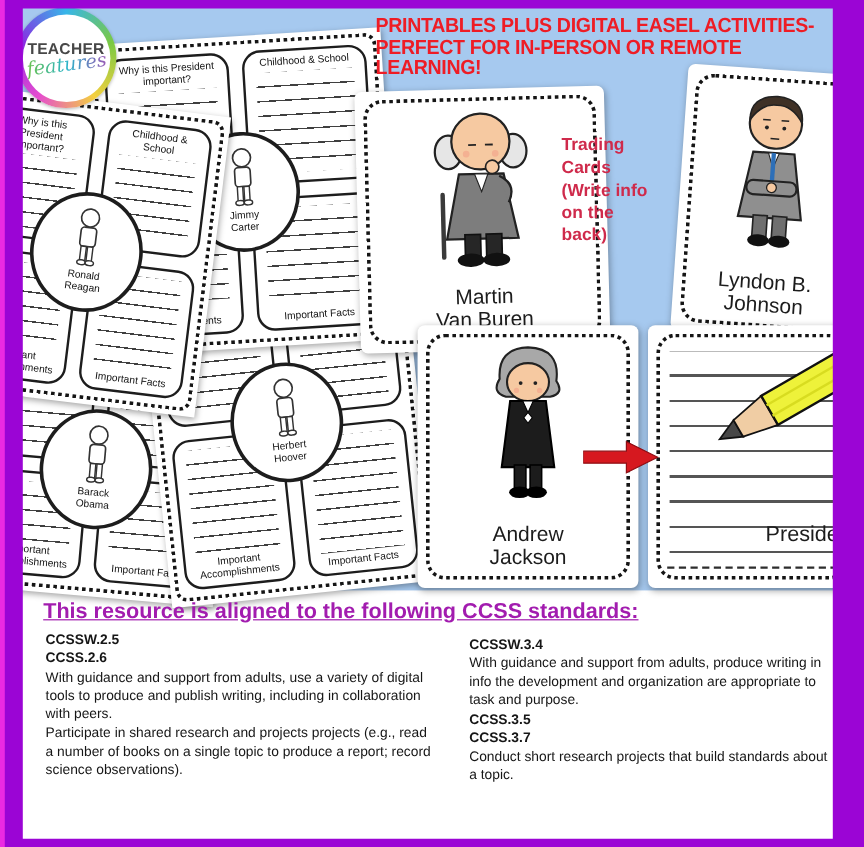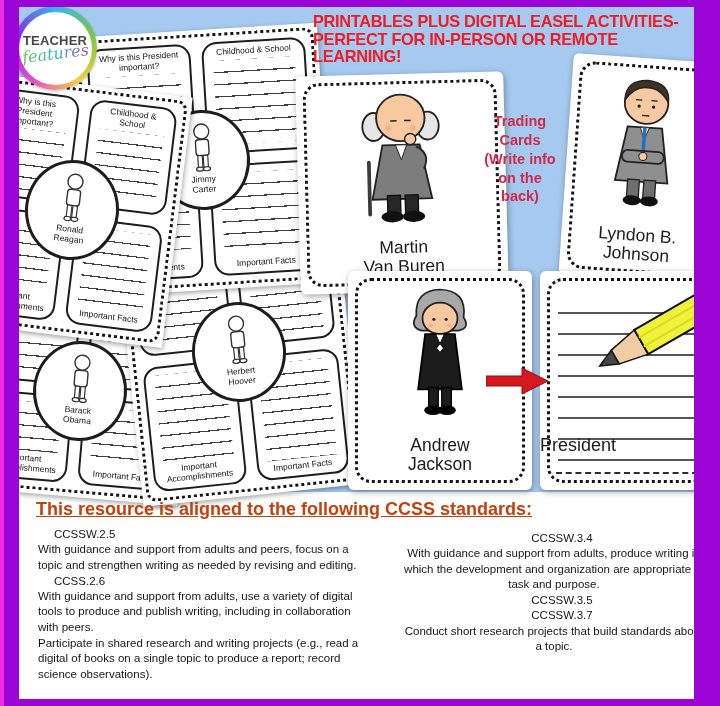--- a/index.html
+++ b/index.html
@@ -22,21 +22,21 @@
            transform:rotate(-7deg);
            background:linear-gradient(90deg,#6cc24a,#2bb5c9,#9b59b6);
            -webkit-background-clip:text;background-clip:text;color:transparent;}
 
   
   .banner{position:absolute;left:313px;top:13px;width:400px;z-index:20;color:#ee1c25;
           font-weight:bold;font-size:17px;line-height:1.04;letter-spacing:-.3px;
           transform:scaleX(.96);transform-origin:left top;}
 
   
-  .note{position:absolute;left:468px;top:112px;width:104px;z-index:12;text-align:center;
+  .note{position:absolute;left:468px;top:112px;width:104px;z-index:12;text-align:left;
         color:#cf2a4b;font-weight:bold;font-size:14.5px;line-height:1.3;white-space:pre-line;}
 
   
   .sheet{position:absolute;background:#fff;box-shadow:1px 2px 5px rgba(0,0,0,.35);}
   .sheet::before{content:"";position:absolute;inset:4px;border:3.5px dotted #151515;border-radius:10px;}
   .sgrid{position:absolute;inset:13px;display:grid;grid-template-columns:1fr 1fr;
          grid-template-rows:1fr 1fr;gap:11px;}
   .wbox{border:2px solid #1d1d1d;border-radius:15px;padding:4px 7px;display:flex;
         flex-direction:column;min-height:0;overflow:hidden;background:#fff;}
   .whead,.wfoot{font-size:8.5px;line-height:1.15;text-align:center;color:#111;}
@@ -47,35 +47,35 @@
   .wname{font-size:8.5px;line-height:1.15;text-align:center;white-space:pre-line;color:#111;margin-top:1px;}
 
   
   .tcard{position:absolute;background:#fff;box-shadow:1px 2px 6px rgba(0,0,0,.35);border-radius:6px;}
   .tcard::before{content:"";position:absolute;inset:7px;border:3.5px dotted #151515;border-radius:16px;}
   .cfig{position:absolute;top:15px;left:0;right:0;display:flex;justify-content:center;}
   .cname{position:absolute;left:0;right:0;bottom:15px;text-align:center;font-size:17.5px;
          line-height:1.12;color:#1c1c1c;white-space:pre-line;font-weight:500;}
   .backlines{position:absolute;left:18px;right:18px;top:22px;height:168px;
              background:repeating-linear-gradient(to bottom,transparent 0 19px,#555 19px 21px);}
-  .back-label{position:absolute;left:0;right:0;bottom:34px;text-align:left;font-size:18px;color:#1c1c1c;}
+  .back-label{position:absolute;left:0;right:0;bottom:34px;text-align:right;font-size:18px;color:#1c1c1c;}
   .back-dash{position:absolute;left:16px;right:16px;bottom:16px;border-top:2.5px dashed #2d2d2d;}
 
   
   .pencil{position:absolute;left:598px;top:350px;width:168px;height:34px;z-index:16;
           transform:rotate(-30deg);transform-origin:0 50%;}
   .arrow{position:absolute;left:486px;top:366px;width:64px;height:30px;z-index:14;}
 
   
   .stdhead{position:absolute;left:36px;top:499px;z-index:5;font-size:18px;font-weight:bold;
-           color:#c2410c;text-decoration:underline;}
+           color:#a21caf;text-decoration:underline;}
   .stdcol{position:absolute;z-index:5;font-size:11.5px;line-height:1.33;color:#161616;}
   .col-left{left:38px;top:527px;width:324px;}
-  .col-right{left:404px;top:531px;width:300px;text-align:center;}
-  .std-code{font-weight:normal;margin-left:16px;}
+  .col-right{left:391px;top:531px;width:300px;}
+  .std-code{font-weight:bold;}
   .std-text{margin-bottom:1px;}
 
   .z1{z-index:1}.z2{z-index:2}.z3{z-index:3}.z4{z-index:4}
   .z10{z-index:10}.z11{z-index:11}
 </style>
 </head>
 <body>
 
 <div class="frame">
   <div class="blue-bg"></div>
@@ -326,40 +326,39 @@
 Cards
 (Write info
 on the
 back)</div>
 
   <div class="stdhead">This resource is aligned to the following CCSS standards:</div>
 
   <div class="stdcol col-left">
     <div class="std-item">
       <div class="std-code">CCSSW.2.5</div>
-      <div class="std-text">With guidance and support from adults and peers, focus on a topic and strengthen writing as needed by revising and editing.</div>
     </div>
     <div class="std-item">
       <div class="std-code">CCSS.2.6</div>
       <div class="std-text">With guidance and support from adults, use a variety of digital tools to produce and publish writing, including in collaboration with peers.</div>
     </div>
     <div class="std-item">
-      <div class="std-text">Participate in shared research and writing projects (e.g., read a digital of books on a single topic to produce a report; record science observations).</div>
+      <div class="std-text">Participate in shared research and projects projects (e.g., read a number of books on a single topic to produce a report; record science observations).</div>
     </div>
   </div>
 
   <div class="stdcol col-right">
     <div class="std-item">
       <div class="std-code">CCSSW.3.4</div>
-      <div class="std-text">With guidance and support from adults, produce writing in which the development and organization are appropriate to task and purpose.</div>
-    </div>
-    <div class="std-item">
-      <div class="std-code">CCSSW.3.5</div>
-    </div>
-    <div class="std-item">
-      <div class="std-code">CCSSW.3.7</div>
+      <div class="std-text">With guidance and support from adults, produce writing in info the development and organization are appropriate to task and purpose.</div>
+    </div>
+    <div class="std-item">
+      <div class="std-code">CCSS.3.5</div>
+    </div>
+    <div class="std-item">
+      <div class="std-code">CCSS.3.7</div>
       <div class="std-text">Conduct short research projects that build standards about a topic.</div>
     </div>
   </div>
 
   <div class="border-overlay"></div>
   <div class="magenta-strip"></div>
 </div>
 
 </body></html>

